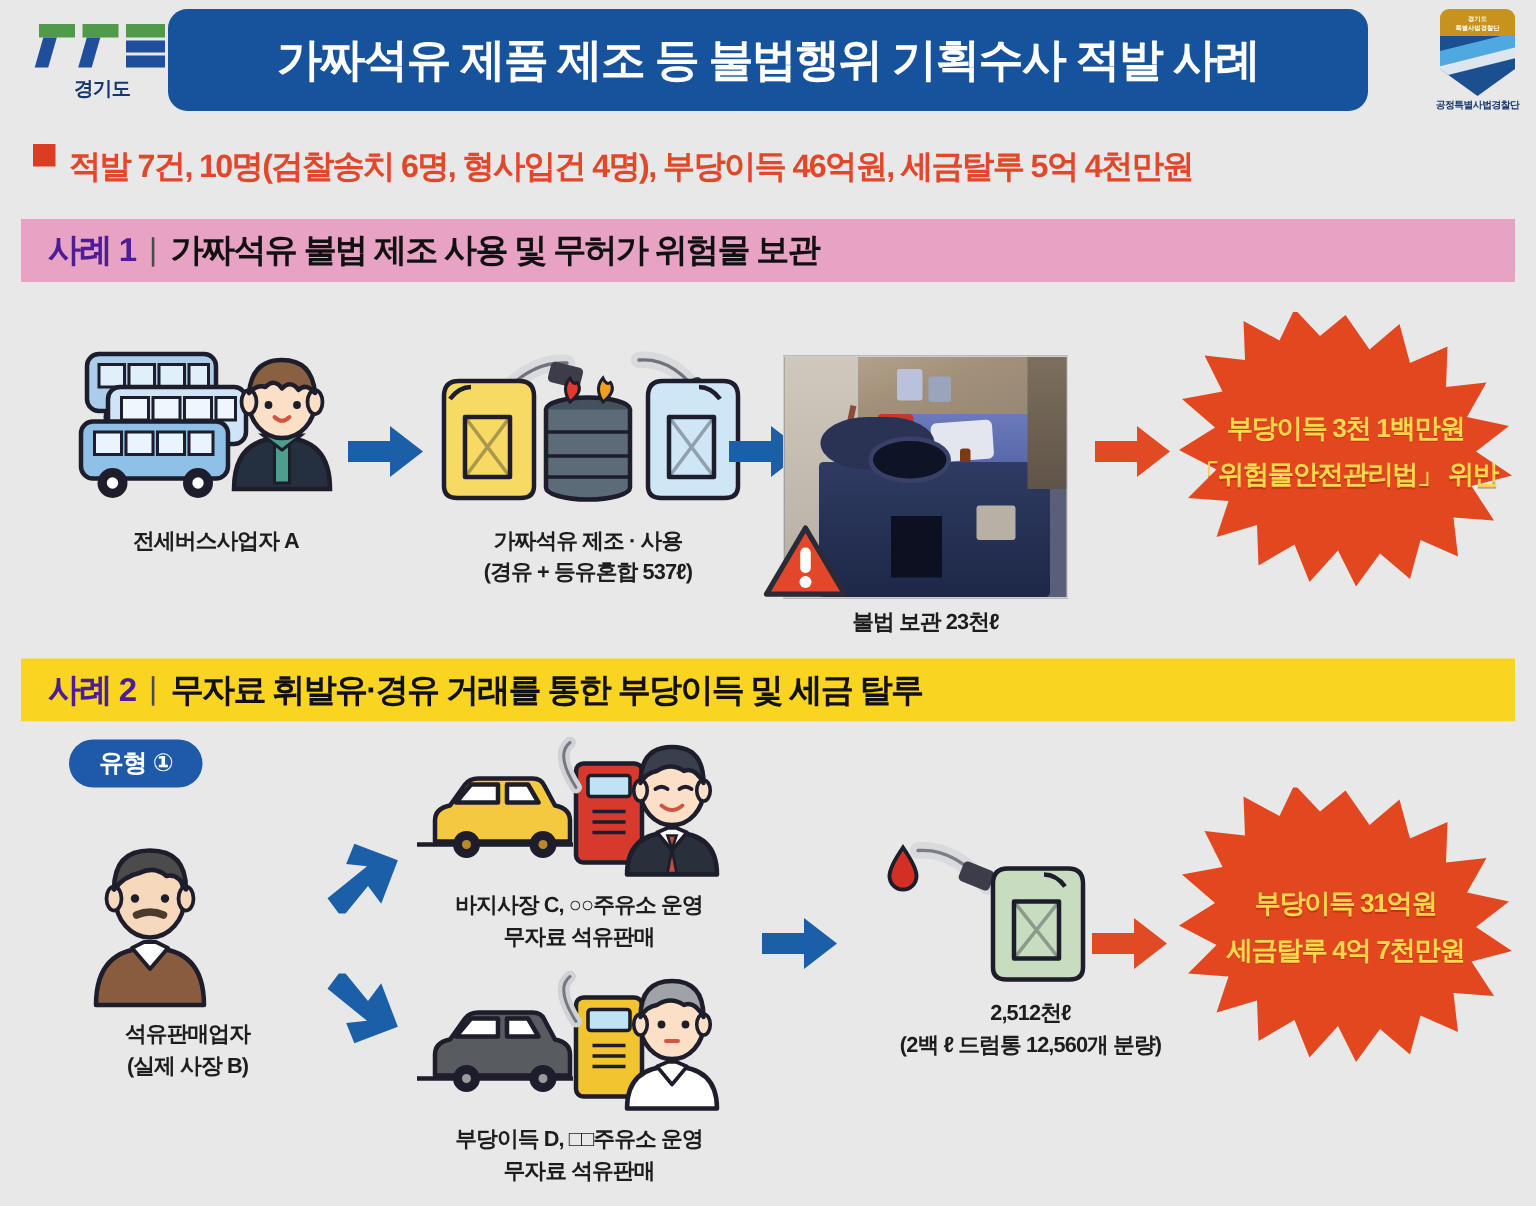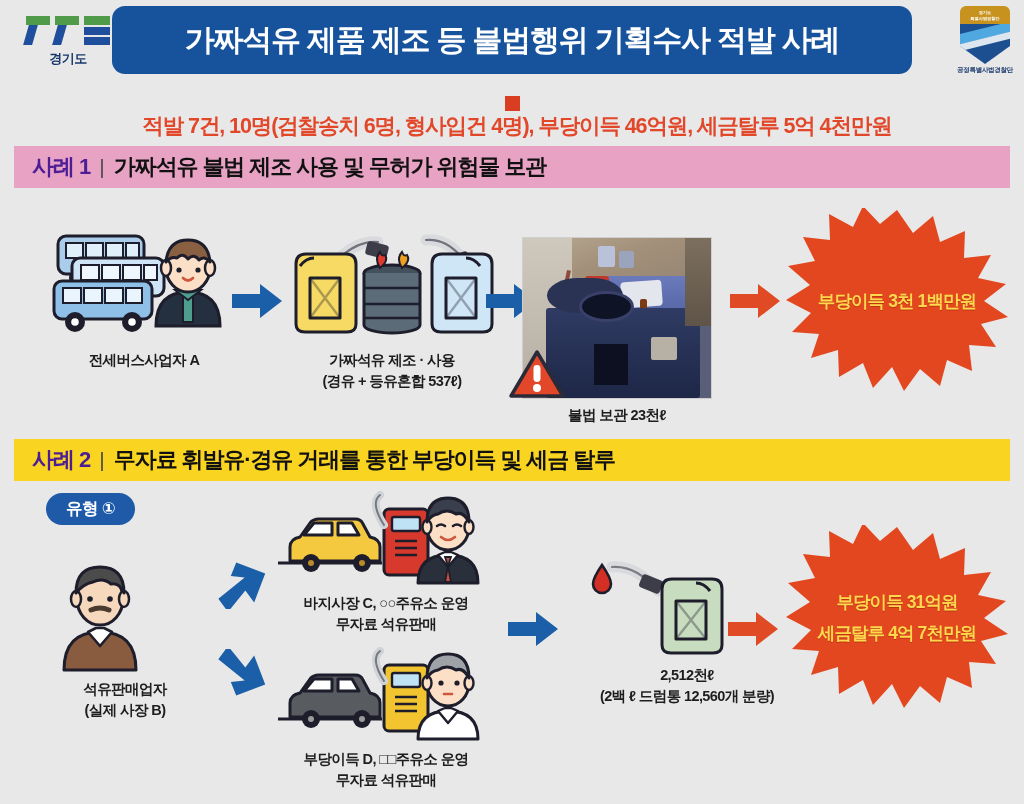--- a/index.html
+++ b/index.html
@@ -34,21 +34,21 @@
     clip-path:polygon(0 0,100% 0,100% 55%,50% 100%,0 55%);overflow:hidden;}
   .shield-wave1{position:absolute;left:-6px;top:4px;width:62px;height:10px;background:#4fa9e0;
     transform:rotate(-14deg);}
   .shield-wave2{position:absolute;left:-6px;top:14px;width:62px;height:7px;background:#ffffff;
     transform:rotate(-14deg);opacity:.85;}
   .police-label{position:absolute;left:0;top:62px;width:66px;text-align:center;
     font-size:6.5px;color:#17376b;font-weight:bold;letter-spacing:-0.3px;}
 
   
   .summary{position:absolute;left:22px;top:96px;width:990px;height:36px;
-    display:flex;align-items:center;flex-direction:column;}
+    display:flex;}
   .sq{width:15px;height:15px;background:#d93d22;margin-right:9px;flex:0 0 auto;}
   .summary .stext{font-size:21.5px;font-weight:bold;color:#e2472a;letter-spacing:-1.1px;
     white-space:nowrap;}
 
   
   .case-head{position:absolute;left:14px;width:996px;height:42px;display:flex;align-items:center;}
   .case-head .lbl{font-size:22px;font-weight:bold;color:#4c1d95;letter-spacing:-1px;
     padding-left:18px;white-space:nowrap;}
   .case-head .sep{font-size:21px;color:#4a4a4a;padding:0 9px;}
   .case-head .desc{font-size:22px;font-weight:bold;color:#111;letter-spacing:-1.1px;white-space:nowrap;}
@@ -289,20 +289,21 @@
         <path d="M2 13 h28 V3 l22 17 l-22 17 V27 H2 z" fill="#e04a24"></path>
       </svg>
     </div>
 
     <div class="burst" style="left:768px;top:20px;width:230px;height:186px;">
       <svg width="230" height="186" viewBox="0 0 230 186">
         <path fill="#e3471f" d="M115 2 L131 25 L151 8 L158 34 L183 23 L182 50 L209 47 L196 70 L224 76 L202 93 L226 109 L199 116 L214 139 L187 137 L190 163 L165 152 L158 178 L138 161 L122 183 L110 159 L91 180 L81 155 L57 169 L56 142 L29 150 L37 126 L10 124 L29 105 L4 92 L28 77 L6 58 L33 53 L21 29 L48 32 L47 6 L71 19 L81 -2 L98 16 Z"></path>
       </svg>
       <div class="btxt">
         <div>부당이득 3천 1백만원</div>
+        <div>「위험물안전관리법」 위반</div>
       </div>
     </div>
   </div>
 
   <div class="case-head c2head">
     <div class="lbl">사례 2</div>
     <div class="sep">|</div>
     <div class="desc">무자료 휘발유·경유 거래를 통한 부당이득 및 세금 탈루</div>
   </div>
 

